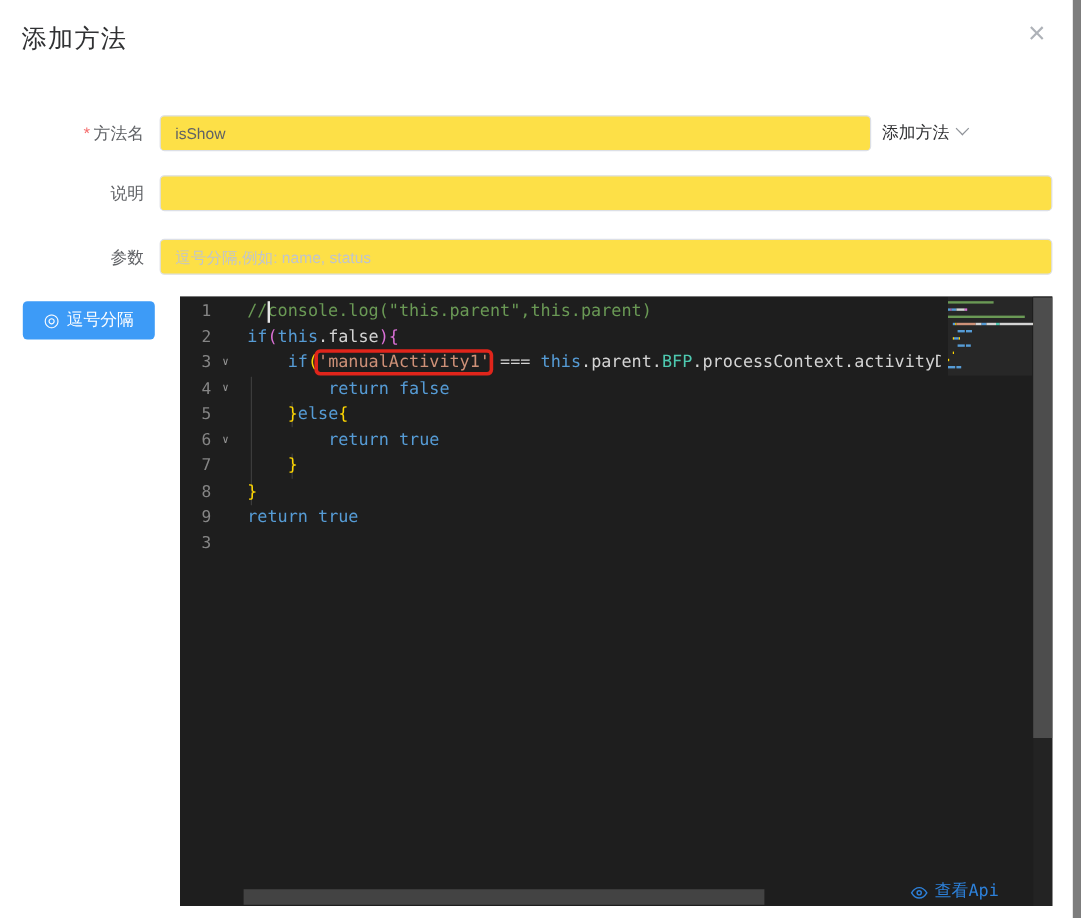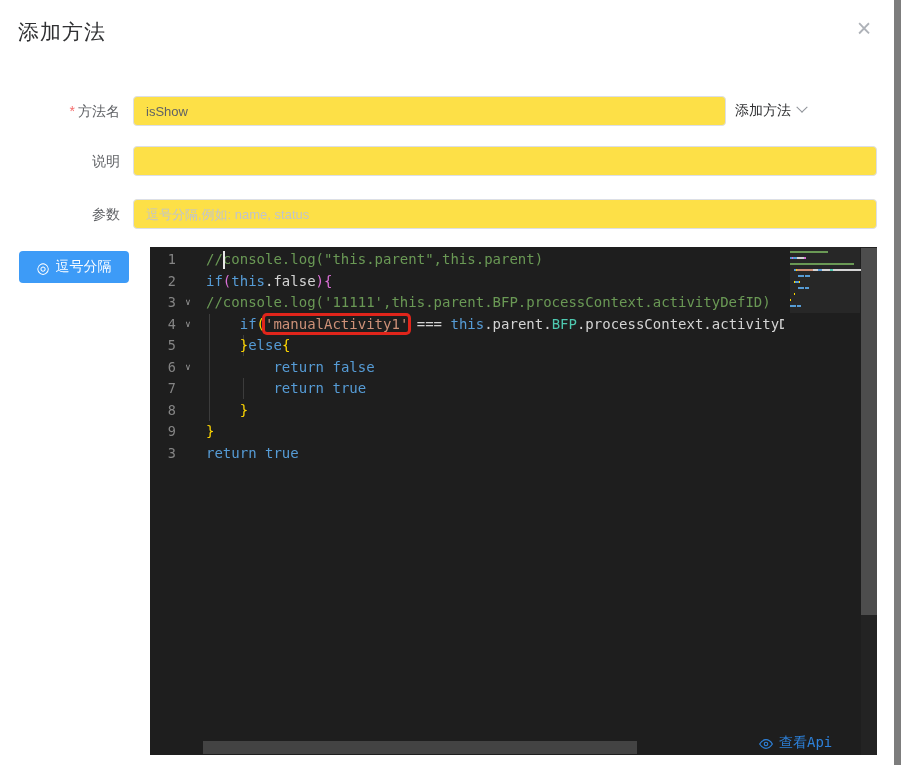--- a/index.html
+++ b/index.html
@@ -107,24 +107,23 @@
       <div class="fold"></div>
     </div>
 
   <div class="iguide" id="g1"></div>
   <div class="iguide" id="g2a"></div>
   <div class="iguide" id="g2b"></div>
 
   <div id="code">
       <div class="cl"><span style="color: rgb(106, 153, 85);">//console.log("this.parent",this.parent)</span></div>
       <div class="cl"><span style="color: rgb(86, 156, 214);">if</span><span style="color: rgb(218, 112, 214);">(</span><span style="color: rgb(86, 156, 214);">this</span><span style="color: rgb(212, 212, 212);">.false</span><span style="color: rgb(218, 112, 214);">){</span></div>
-      <div class="cl"><span style="color: rgb(106, 153, 85);">//console.log('11111',this.parent.BFP.processContext.activityDefID)</span></div>
       <div class="cl"><span style="color: rgb(212, 212, 212);">    </span><span style="color: rgb(86, 156, 214);">if</span><span style="color: rgb(255, 215, 0);">(</span><span class="hlbox" style="color: rgb(206, 145, 120); box-shadow: rgb(224, 37, 27) 0px 0px 0px 3px;">'manualActivity1'</span><span style="color: rgb(212, 212, 212);"> === </span><span style="color: rgb(86, 156, 214);">this</span><span style="color: rgb(212, 212, 212);">.parent.</span><span style="color: rgb(78, 201, 176);">BFP</span><span style="color: rgb(212, 212, 212);">.processContext.activityDefID</span></div>
+      <div class="cl"><span style="color: rgb(212, 212, 212);">        </span><span style="color: rgb(86, 156, 214);">return</span><span style="color: rgb(212, 212, 212);"> </span><span style="color: rgb(86, 156, 214);">false</span></div>
       <div class="cl"><span style="color: rgb(212, 212, 212);">    </span><span style="color: rgb(255, 215, 0);">}</span><span style="color: rgb(86, 156, 214);">else</span><span style="color: rgb(255, 215, 0);">{</span></div>
-      <div class="cl"><span style="color: rgb(212, 212, 212);">        </span><span style="color: rgb(86, 156, 214);">return</span><span style="color: rgb(212, 212, 212);"> </span><span style="color: rgb(86, 156, 214);">false</span></div>
       <div class="cl"><span style="color: rgb(212, 212, 212);">        </span><span style="color: rgb(86, 156, 214);">return</span><span style="color: rgb(212, 212, 212);"> </span><span style="color: rgb(86, 156, 214);">true</span></div>
       <div class="cl"><span style="color: rgb(212, 212, 212);">    </span><span style="color: rgb(255, 215, 0);">}</span></div>
       <div class="cl"><span style="color: rgb(255, 215, 0);">}</span></div>
       <div class="cl"><span style="color: rgb(86, 156, 214);">return</span><span style="color: rgb(212, 212, 212);"> </span><span style="color: rgb(86, 156, 214);">true</span></div>
     </div>
   <div class="caret"></div>
 
   <div class="mm-slider"></div>
   <div id="minimap">
       <div class="mml"><span class="mms" style="width: 38px; background: rgb(106, 153, 85);"></span></div>

